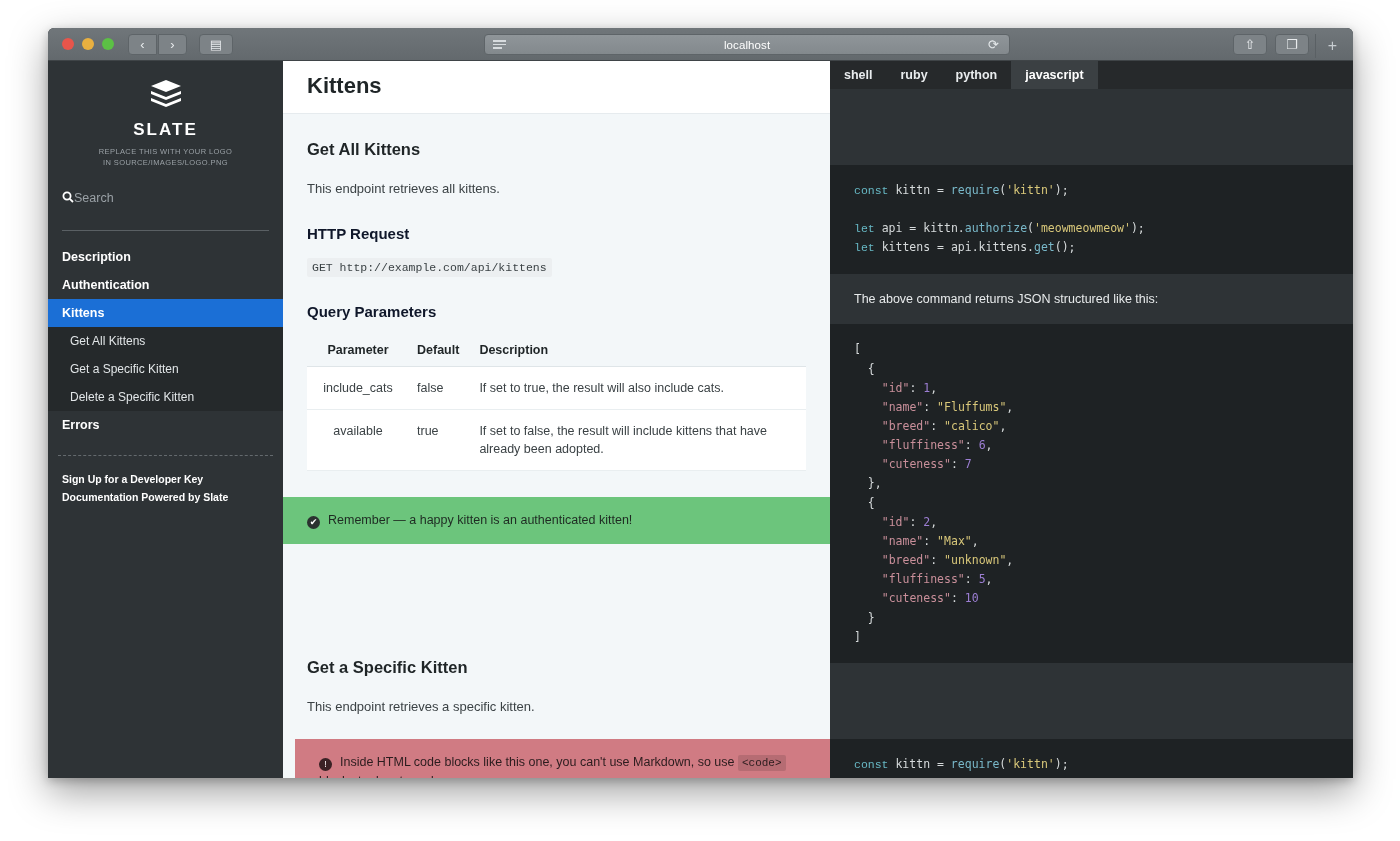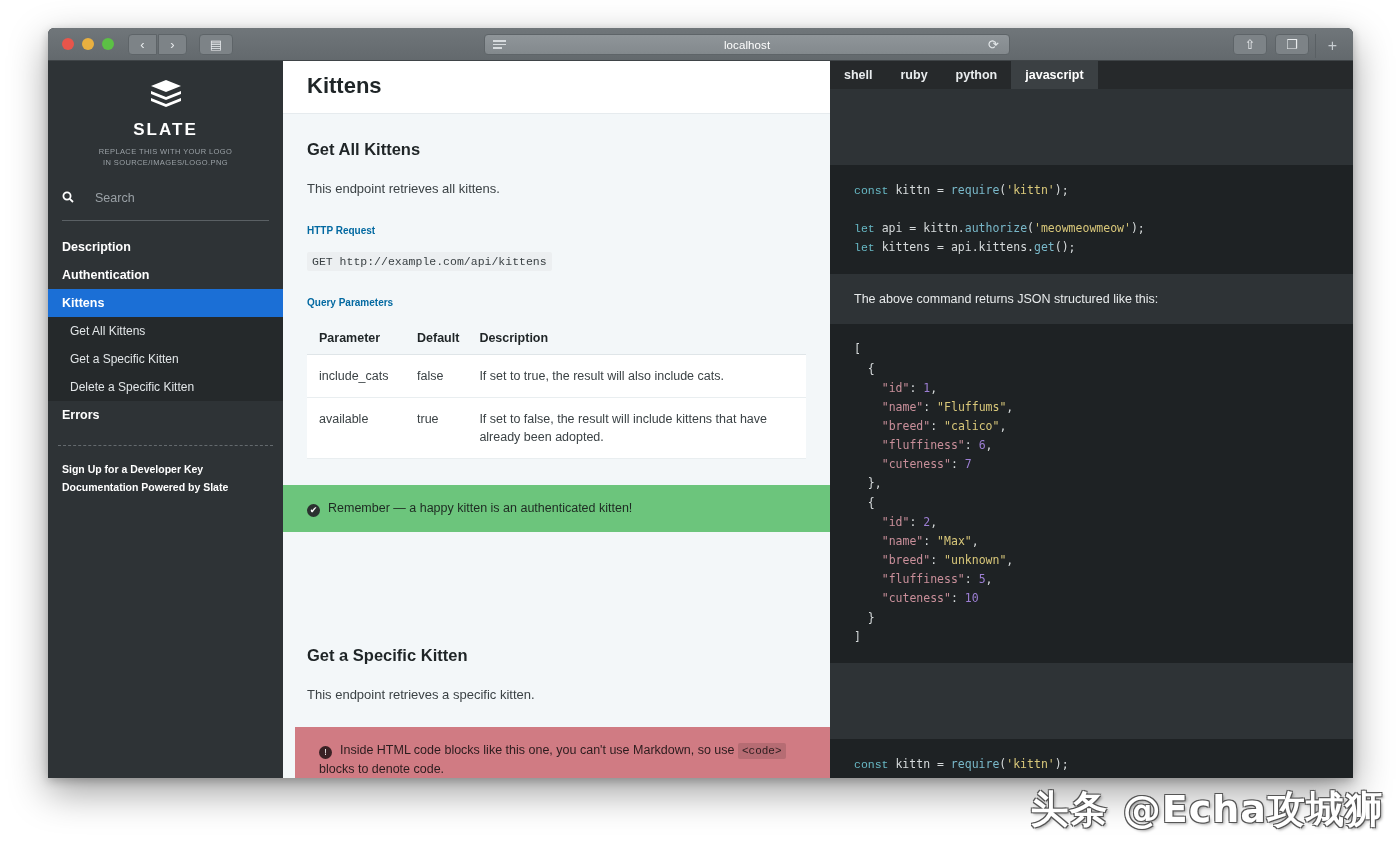--- a/index.html
+++ b/index.html
@@ -123,23 +123,23 @@
     letter-spacing: 2px; color: #ffffff;
   }
   .logo-sub {
     margin-top: 7px;
     font-size: 7.5px; letter-spacing: 0.4px;
     color: #9aa1a6; line-height: 1.45;
   }
 
   .search-row {
     margin: 10px 14px 0;
-    padding-bottom: 14px;
+    padding-bottom: 24px;
     border-bottom: 1px solid #5a6064;
-    display: flex; align-items: center; gap: 21px;
+    display: flex; align-items: center; gap: 0;
   }
   .search-icon { font-size: 12px; color: #ffffff; font-weight: bold; }
   .search-input {
     background: transparent; border: none; outline: none;
     color: #c6ccd0; font-size: 12.5px;
     font-family: "Liberation Sans", sans-serif;
     width: 100%;
   }
   .search-input::placeholder { color: #9aa1a6; }
 
@@ -186,22 +186,22 @@
   .content-title {
     font-size: 22px; font-weight: bold; color: #1f2527;
   }
 
   .section { padding: 0 24px; }
   h2.sec-head {
     font-size: 16.5px; font-weight: bold;
     color: #1f2527; margin-top: 26px;
   }
   h3.sub-head {
-    font-size: 10px; font-weight: bold;
-    color: #0369a1; margin-top: 26px;
+    font-size: 15px; font-weight: bold;
+    color: #0f172a; margin-top: 26px;
   }
   p.body-text {
     font-size: 13px; color: #3b4245;
     margin-top: 20px; line-height: 1.5;
   }
 
   code.inline {
     display: inline-block;
     background: #eceff1;
     color: #3b4245;
@@ -222,21 +222,21 @@
   table.params th {
     text-align: left;
     padding: 9px 10px;
     font-weight: bold;
     color: #1f2527;
     background: #f3f7f9;
     border-bottom: 1px solid #dfe5e8;
     font-size: 12.5px;
   }
   table.params th:first-child,
-  table.params td:first-child { padding-left: 12px; }
+  table.params td:first-child { padding-left: 12px; text-align: center; }
   table.params td {
     padding: 12px 10px;
     color: #3b4245;
     border-bottom: 1px solid #e9eef0;
     vertical-align: top;
     line-height: 1.45;
   }
   table.params tr:last-child td { border-bottom: 1px solid #e9eef0; }
   .col-param { width: 100px; }
   .col-default { width: 62px; }
@@ -516,15 +516,14 @@
 
         <pre class="codeblock"><code><span class="k-kw">const</span> kittn <span class="k-punc">=</span> <span class="k-fn">require</span>(<span class="k-str">'kittn'</span>);
 
  api  kittn.();
  max  api.kittens.();</code></pre>
 
       </div>
     </div>
   </div>
 
-  <div class="watermark">头条 @Echa攻城狮</div>
 
 </div>
 
 </body></html>

